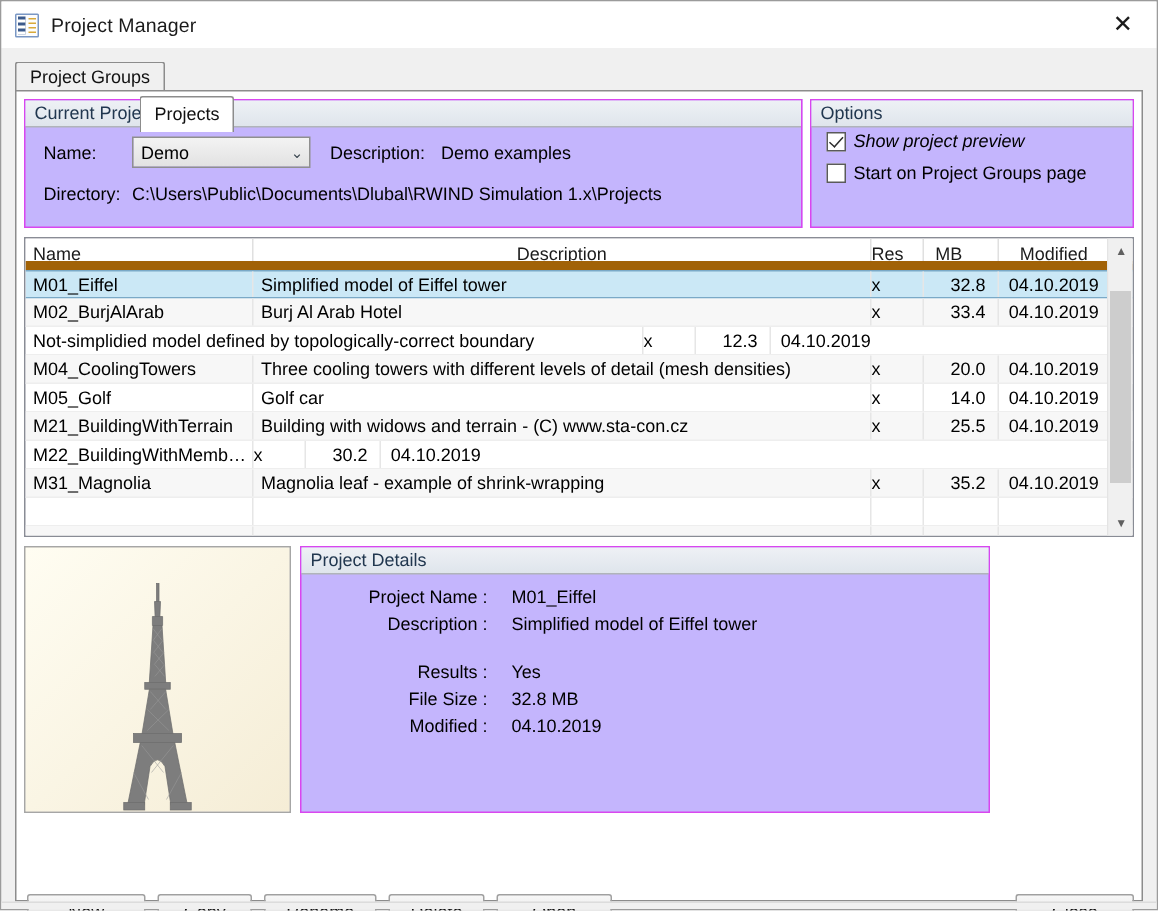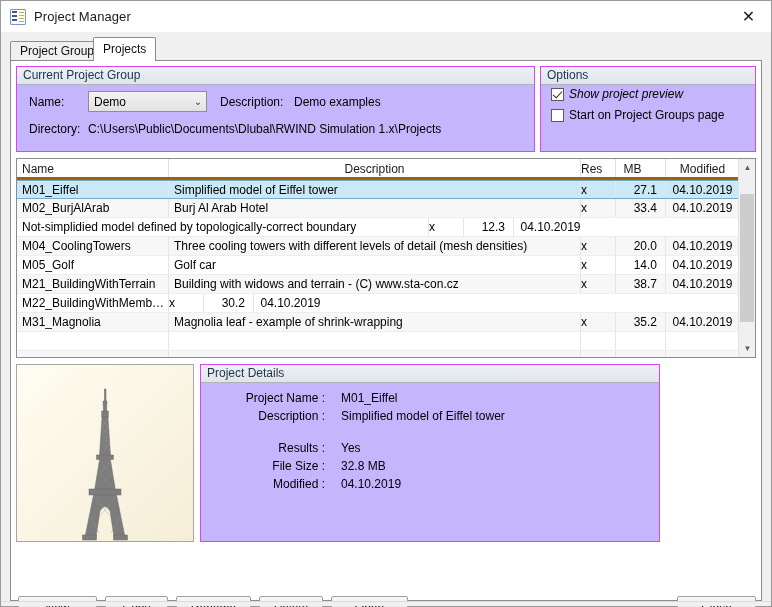--- a/index.html
+++ b/index.html
@@ -84,21 +84,21 @@
   }
   .tab.active {
     top: 0px;
     height: 24px;
     line-height: 23px;
     background: #ffffff;
     border-color: #8c8c8c;
     z-index: 3;
   }
   #tab-projectgroups { left: 0; }
-  #tab-projects { left: 83px; }
+  #tab-projects { left: 83px; margin-top: 27px; }
 
   #tabpage {
     position: absolute; left: 9px; top: 28px;
     width: 752px; height: 541px;
     background: #ffffff;
     border: 1px solid #8c8c8c;
   }
 
   
   .groupbox {
@@ -173,21 +173,21 @@
     position: absolute; left: 5px; top: 97px;
     width: 740px; height: 200px;
     border: 1px solid #898c95;
     background: #ffffff;
     overflow: hidden;
   }
   #table-head {
     display: flex;
     height: 21px;
     background: #ffffff;
-    border-bottom: 3px solid #a16207;
+    border-bottom: 6px solid #a16207;
   }
   #table-head .th {
     border-right: 1px solid #e0e0e0;
     line-height: 20px;
     font-size: 12px;
     color: #1b1b1b;
     overflow: hidden;
     white-space: nowrap;
   }
   #table-body { position: relative; }
@@ -347,21 +347,21 @@
           <div class="th c-desc" style="text-align:center;padding-left:0;">Description</div>
           <div class="th c-res">Res</div>
           <div class="th c-mb" style="text-align:center;padding-right:16px;">MB</div>
           <div class="th c-mod">Modified</div>
         </div>
         <div id="table-body">
             <div class="trow selected">
               <div class="td c-name">M01_Eiffel</div>
               <div class="td c-desc">Simplified model of Eiffel tower</div>
               <div class="td c-res">x</div>
-              <div class="td c-mb">27.1</div>
+              <div class="td c-mb">32.8</div>
               <div class="td c-mod">04.10.2019</div>
             </div>
             <div class="trow alt">
               <div class="td c-name">M02_BurjAlArab</div>
               <div class="td c-desc">Burj Al Arab Hotel</div>
               <div class="td c-res">x</div>
               <div class="td c-mb">33.4</div>
               <div class="td c-mod">04.10.2019</div>
             </div>
             <div class="trow">
@@ -381,21 +381,21 @@
               <div class="td c-name">M05_Golf</div>
               <div class="td c-desc">Golf car</div>
               <div class="td c-res">x</div>
               <div class="td c-mb">14.0</div>
               <div class="td c-mod">04.10.2019</div>
             </div>
             <div class="trow alt">
               <div class="td c-name">M21_BuildingWithTerrain</div>
               <div class="td c-desc">Building with widows and terrain - (C) www.sta-con.cz</div>
               <div class="td c-res">x</div>
-              <div class="td c-mb">38.7</div>
+              <div class="td c-mb">25.5</div>
               <div class="td c-mod">04.10.2019</div>
             </div>
             <div class="trow">
               <div class="td c-name">M22_BuildingWithMembers</div>
               <div class="td c-res">x</div>
               <div class="td c-mb">30.2</div>
               <div class="td c-mod">04.10.2019</div>
             </div>
             <div class="trow alt">
               <div class="td c-name">M31_Magnolia</div>

